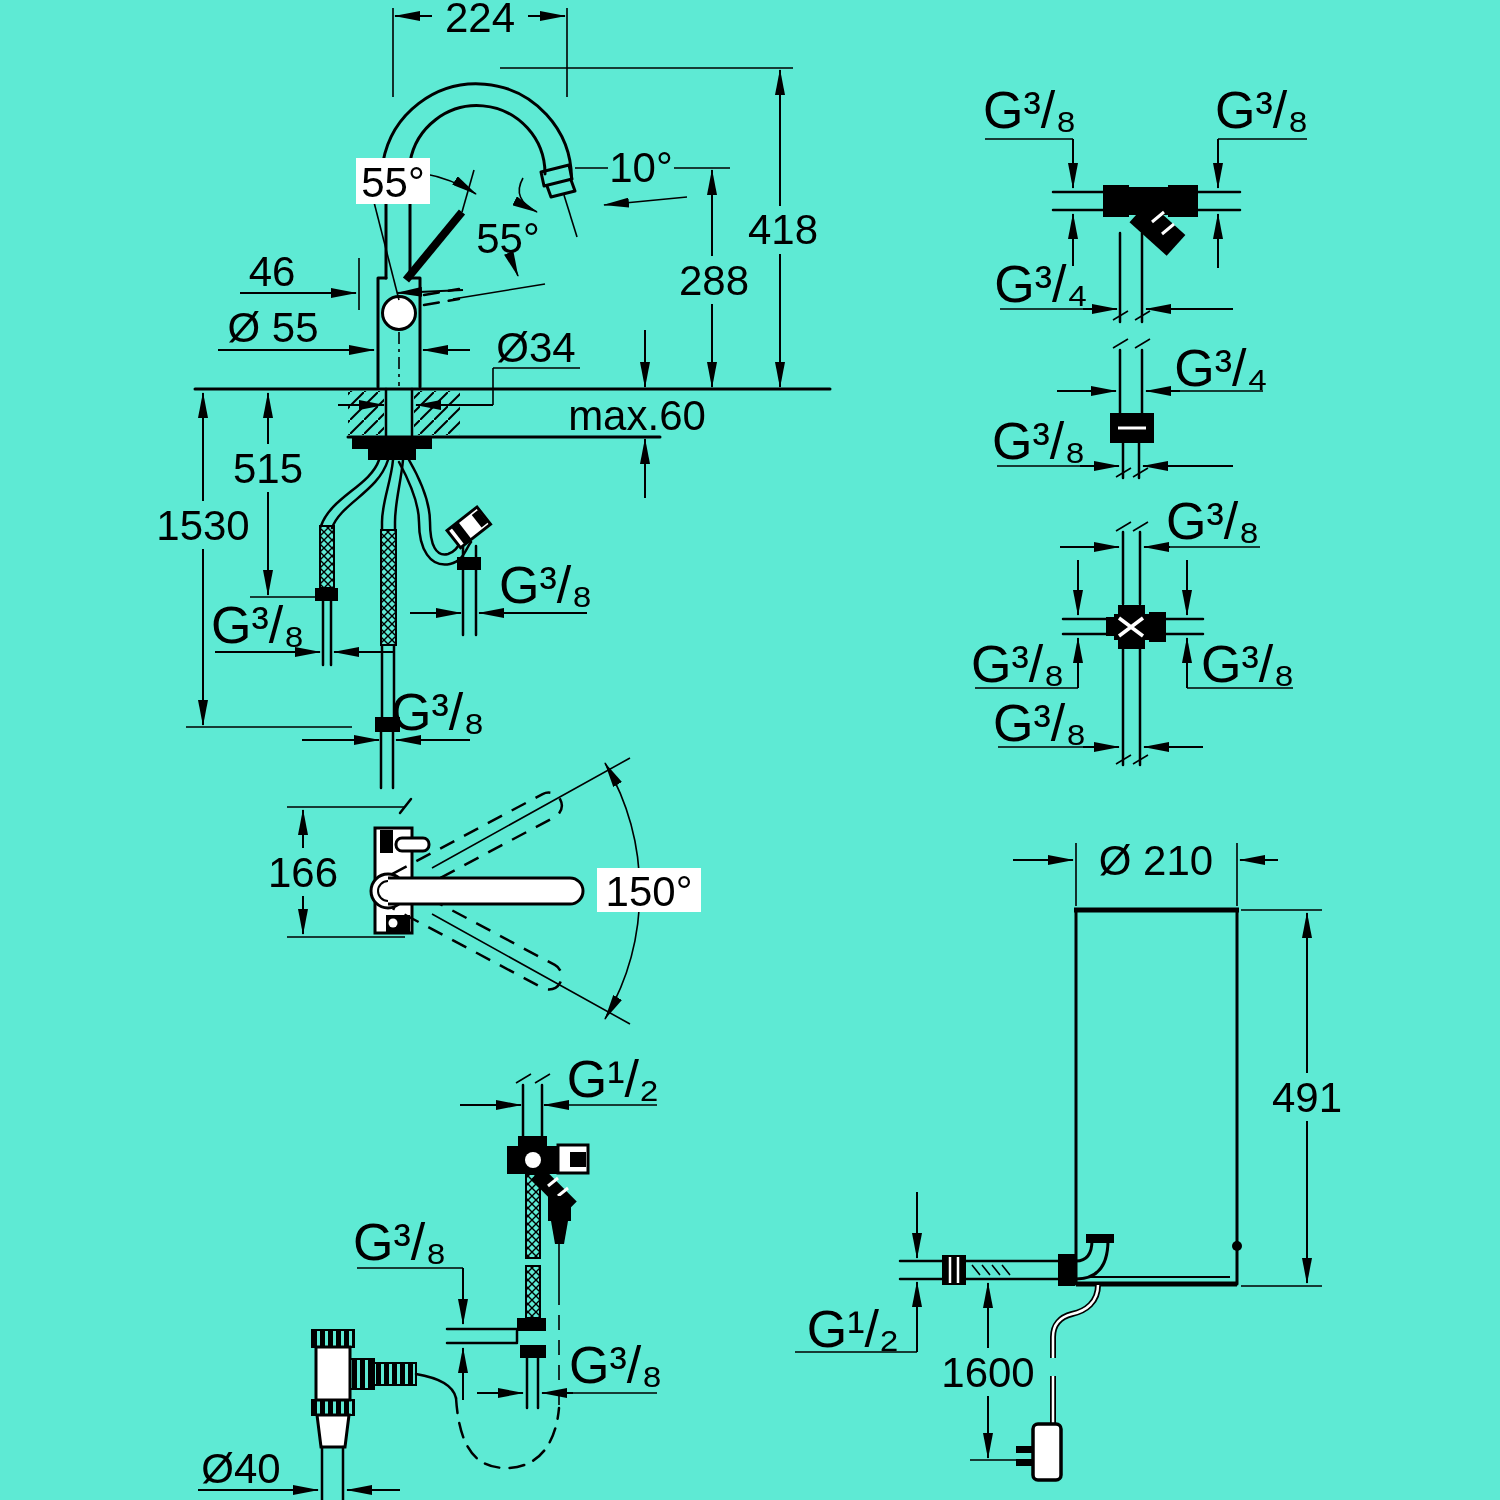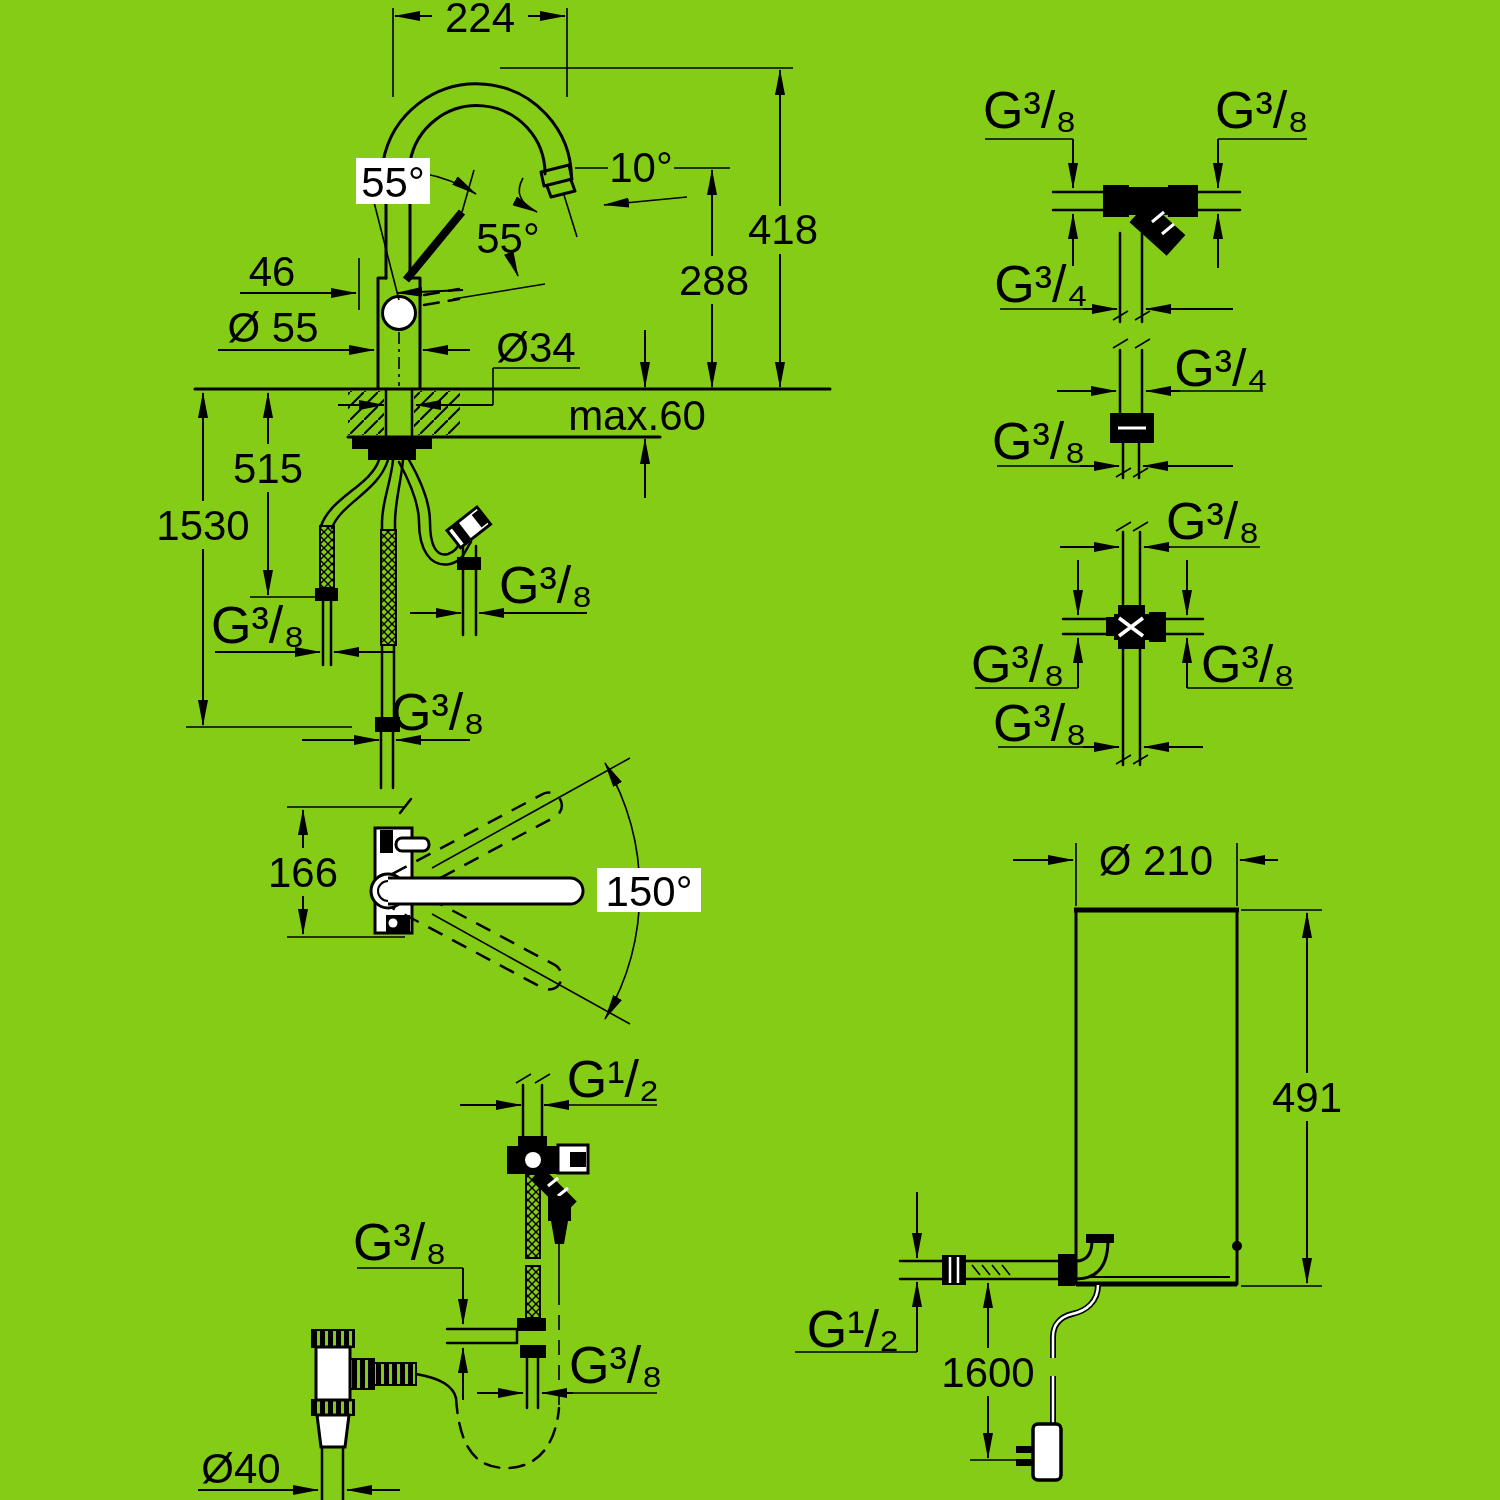--- a/index.html
+++ b/index.html
@@ -1,16 +1,16 @@
 <!DOCTYPE html>
 <html><head>
 <meta charset="utf-8">
 <style>
   html,body{margin:0;padding:0;background:#fff;}
-  #stage{position:relative;width:1500px;height:1500px;background:#84cc16;overflow:hidden;}
+  #stage{position:relative;width:1500px;height:1500px;background:#5eead4;overflow:hidden;}
   svg{display:block}
   svg text{font-family:"Liberation Sans","DejaVu Sans",sans-serif;fill:#000;}
   .dim{font-size:42px;}
   .gl{font-size:52px;}
   .mid{text-anchor:middle;}
   .art{stroke:#000;fill:none;stroke-width:3;stroke-linecap:round;}
   .art2{stroke:#000;fill:none;stroke-width:2.5;stroke-linecap:round;}
   .thin{stroke:#000;fill:none;stroke-width:1.6;}
   .dimln{stroke:#000;fill:none;stroke-width:2;}
   .dash{stroke-dasharray:15 10;}

